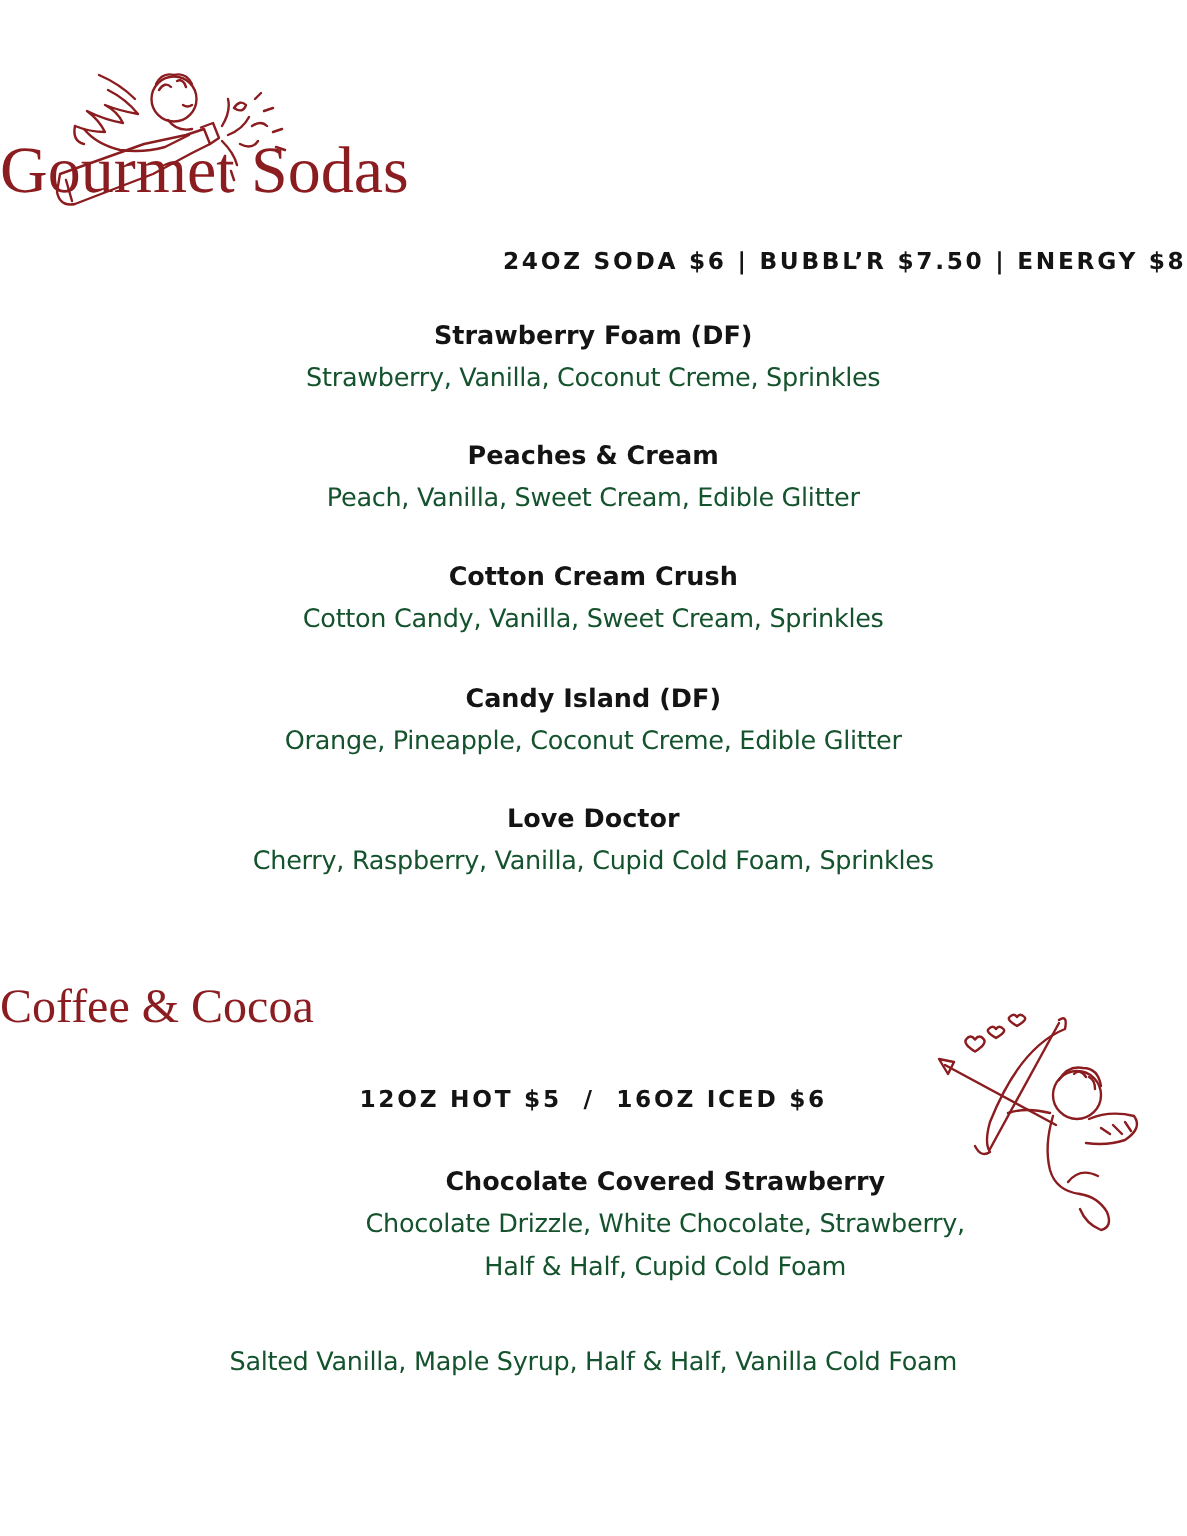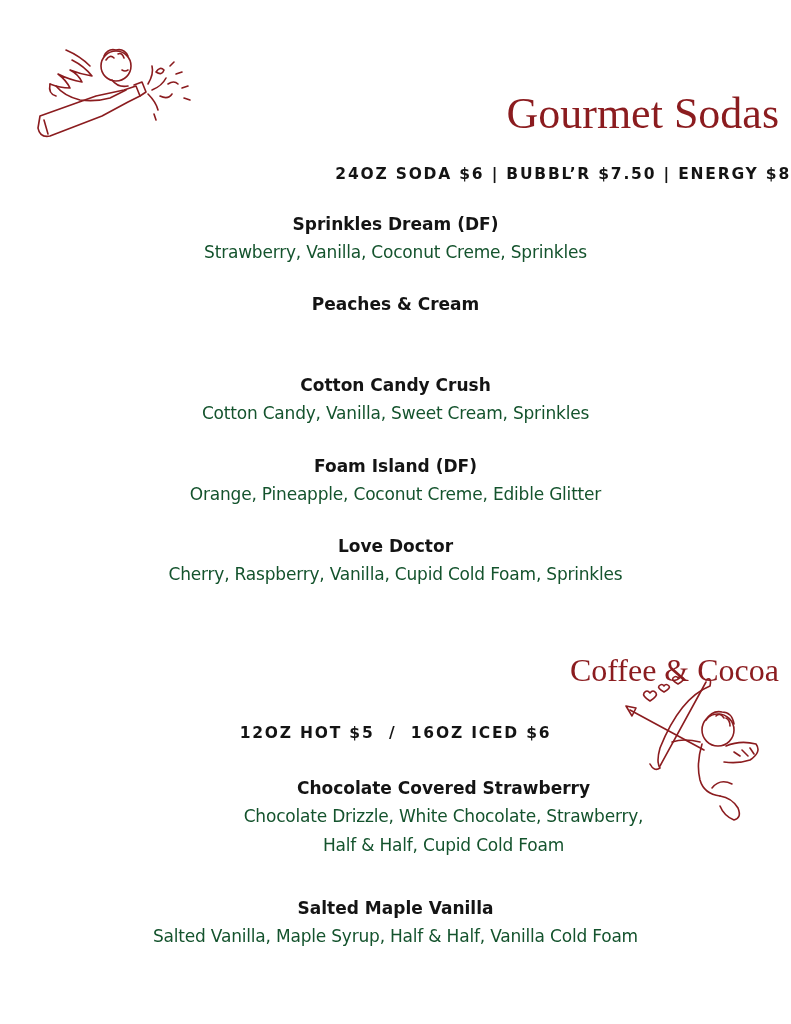--- a/index.html
+++ b/index.html
@@ -1,17 +1,17 @@
 <!DOCTYPE html>
 <html><head>
 <meta charset="utf-8">
 <style>
   html, body { margin: 0; padding: 0; background: #ffffff; }
   body { width: 791px; height: 1024px; position: relative; overflow: hidden; font-family: "Liberation Sans", sans-serif; color: #1a1a1a; }
-  .section-title { position: absolute; left: 0; width: 732px; text-align: right; font-family: "Liberation Serif", serif; color: #8b1c1f; font-weight: normal; margin: 0; padding-left: 47px; }
+  .section-title { position: absolute; left: 0; width: 732px; text-align: left; font-family: "Liberation Serif", serif; color: #8b1c1f; font-weight: normal; margin: 0; }
   .price-line { position: absolute; left: 0; width: 791px; text-align: center; font-family: "DejaVu Sans", sans-serif; font-weight: bold; font-size: 15.5px; letter-spacing: 1.8px; color: #141414; white-space: pre; }
   .item { position: absolute; left: 0; width: 791px; text-align: center; }
   .item-name { font-family: "DejaVu Sans", sans-serif; font-weight: bold; font-size: 17px; color: #141414; line-height: 28px; }
   .item-desc { font-family: "DejaVu Sans", sans-serif; font-size: 17px; color: #14532d; line-height: 29px; letter-spacing: -0.2px; }
   .illus { position: absolute; }
   .illus svg { display: block; }
 </style>
 </head>
 <body>
 
@@ -34,49 +34,49 @@
     <path d="M76 36 Q82 44 92 42"></path>
 
     <path d="M112 40 Q118 30 116 22 M116 46 Q126 42 130 34 M112 50 Q120 58 122 66 M120 28 Q124 22 128 26 Q126 32 120 28 M132 40 Q138 36 142 40 M124 52 Q132 56 136 50 M140 30 L146 28 M146 44 L152 42 M134 22 L138 18 M148 54 L154 56 M118 70 L120 76"></path>
   </svg>
 </div>
 
 <h1 class="section-title" style="top:88px; font-size:44px;">Gourmet Sodas</h1>
 <div class="price-line" style="top:165px;text-align:right;">24OZ SODA $6 | BUBBL’R $7.50 | ENERGY $8</div>
 
 <div class="item" style="top:210px;">
-  <div class="item-name">Sprinkles Dream (DF)</div>
+  <div class="item-name">Strawberry Foam (DF)</div>
   <div class="item-desc">Strawberry, Vanilla, Coconut Creme, Sprinkles</div>
 </div>
 <div class="item" style="top:290px;">
   <div class="item-name">Peaches &amp; Cream</div>
+  <div class="item-desc">Peach, Vanilla, Sweet Cream, Edible Glitter</div>
 </div>
 <div class="item" style="top:371px;">
-  <div class="item-name">Cotton Candy Crush</div>
+  <div class="item-name">Cotton Cream Crush</div>
   <div class="item-desc">Cotton Candy, Vanilla, Sweet Cream, Sprinkles</div>
 </div>
 <div class="item" style="top:452px;">
-  <div class="item-name">Foam Island (DF)</div>
+  <div class="item-name">Candy Island (DF)</div>
   <div class="item-desc">Orange, Pineapple, Coconut Creme, Edible Glitter</div>
 </div>
 <div class="item" style="top:532px;">
   <div class="item-name">Love Doctor</div>
   <div class="item-desc">Cherry, Raspberry, Vanilla, Cupid Cold Foam, Sprinkles</div>
 </div>
 
 <h1 class="section-title" style="top:652px; font-size:32px;">Coffee &amp; Cocoa</h1>
 <div class="price-line" style="top:724px;">12OZ HOT $5  /  16OZ ICED $6</div>
 
 <div class="item" style="top:774px;padding-left:48px;">
   <div class="item-name">Chocolate Covered Strawberry</div>
   <div class="item-desc">Chocolate Drizzle, White Chocolate, Strawberry,</div>
   <div class="item-desc">Half &amp; Half, Cupid Cold Foam</div>
 </div>
 <div class="item" style="top:894px;">
-  <div class="item-name">Salted Maple Vanilla</div>
   <div class="item-desc">Salted Vanilla, Maple Syrup, Half &amp; Half, Vanilla Cold Foam</div>
 </div>
 
 <div class="illus" style="left:620px; top:668px;">
   <svg width="145" height="155" viewBox="0 0 145 155" fill="none" stroke="#8b1c1f" stroke-width="1.6" stroke-linecap="round" stroke-linejoin="round">
 
     <path d="M30 25 q-3 -4 -6 0 q-2 3 6 8 q8 -5 6 -8 q-3 -4 -6 0z"></path>
     <path d="M44 18 q-2 -3 -5 0 q-2 2 5 6 q7 -4 5 -6 q-3 -3 -5 0z"></path>
     <path d="M58 10 q-2 -3 -5 0 q-2 2 5 6 q7 -4 5 -6 q-3 -3 -5 0z"></path>
 

